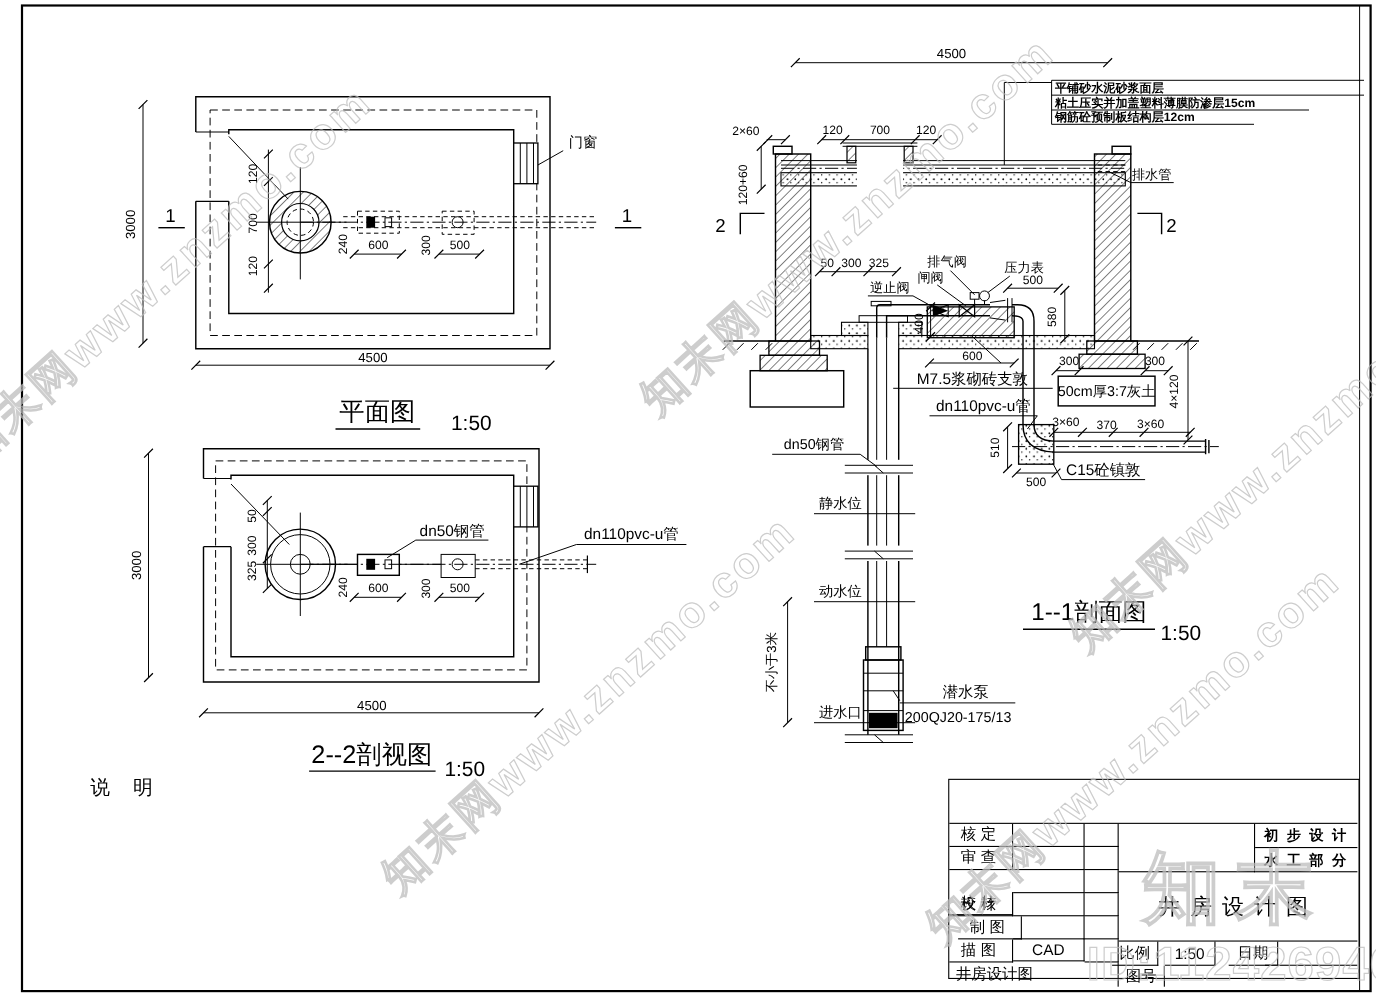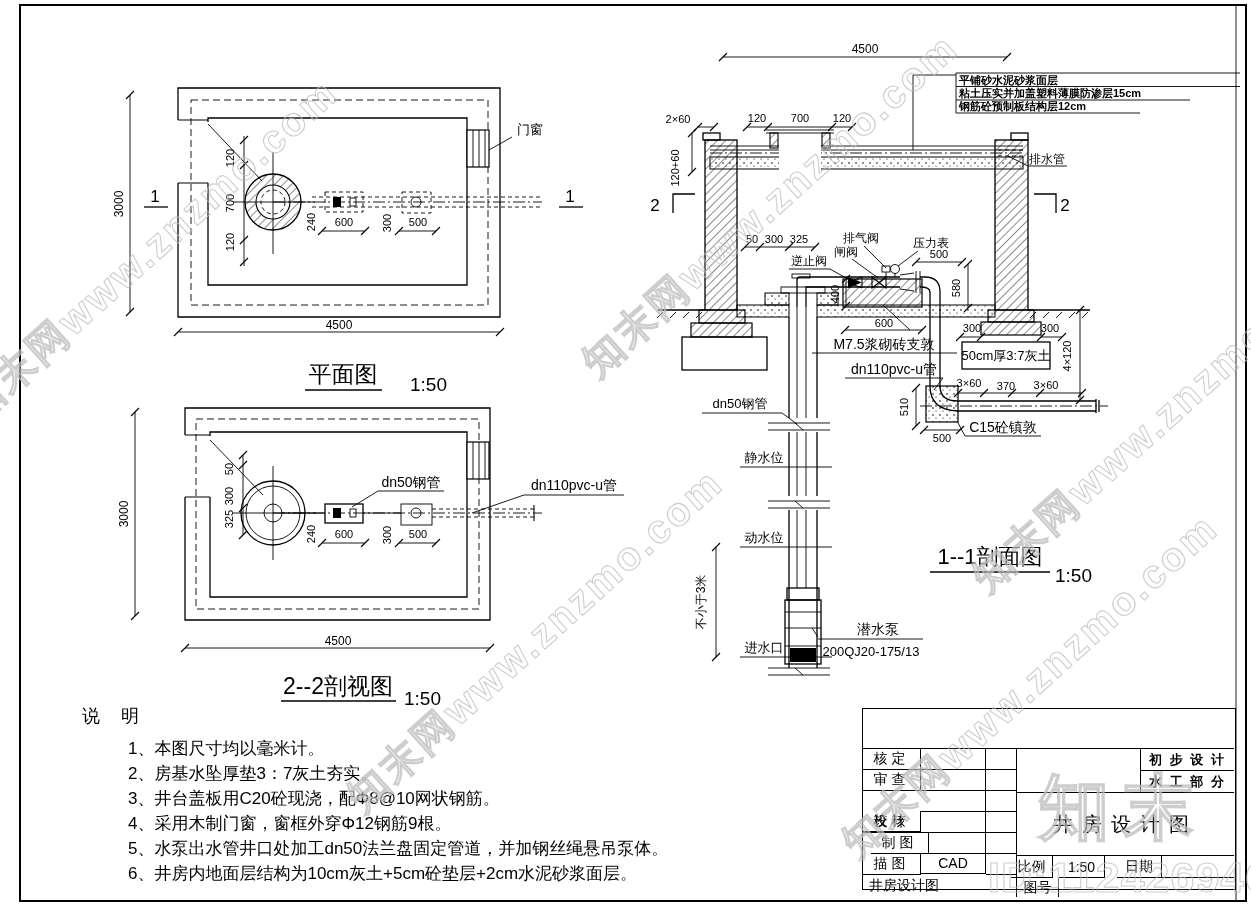--- a/index.html
+++ b/index.html
@@ -322,28 +322,20 @@
     <text x="871" y="656" font-size="13" text-anchor="middle">200QJ20-175/13</text>
 
     <text x="990" y="564" font-size="22" text-anchor="middle">1--1剖面图</text>
     <path class="ln" d="M930,572 H1050"></path>
     <text x="1055" y="582" font-size="19">1:50</text>
   </g>
 </svg>
 
 <div class="notes">
   <div class="hd">说  明</div>
-  <div style="margin-top:8px;">
-    <div class="it">1、本图尺寸均以毫米计。</div>
-    <div class="it">2、房基水坠厚垫3：7灰土夯实。</div>
-    <div class="it">3、井台盖板用C20砼现浇，配Φ8@10网状钢筋。</div>
-    <div class="it">4、采用木制门窗，窗框外穿Φ12钢筋9根。</div>
-    <div class="it">5、水泵出水管井口处加工dn50法兰盘固定管道，并加钢丝绳悬吊泵体。</div>
-    <div class="it">6、井房内地面层结构为10cm灰土+5cm砼垫层+2cm水泥砂浆面层。</div>
-  </div>
 </div>
 
 <div class="tb">
 
   <div class="cell bB" style="left:0;top:0;width:371px;height:40px;"></div>
 
   <div class="cell lbl bB bR" style="left:0;top:40px;width:58px;height:21px;">核定</div>
   <div class="cell bB bR" style="left:58px;top:40px;width:65px;height:21px;"></div>
   <div class="cell bB bR" style="left:123px;top:40px;width:31px;height:21px;"></div>
 

